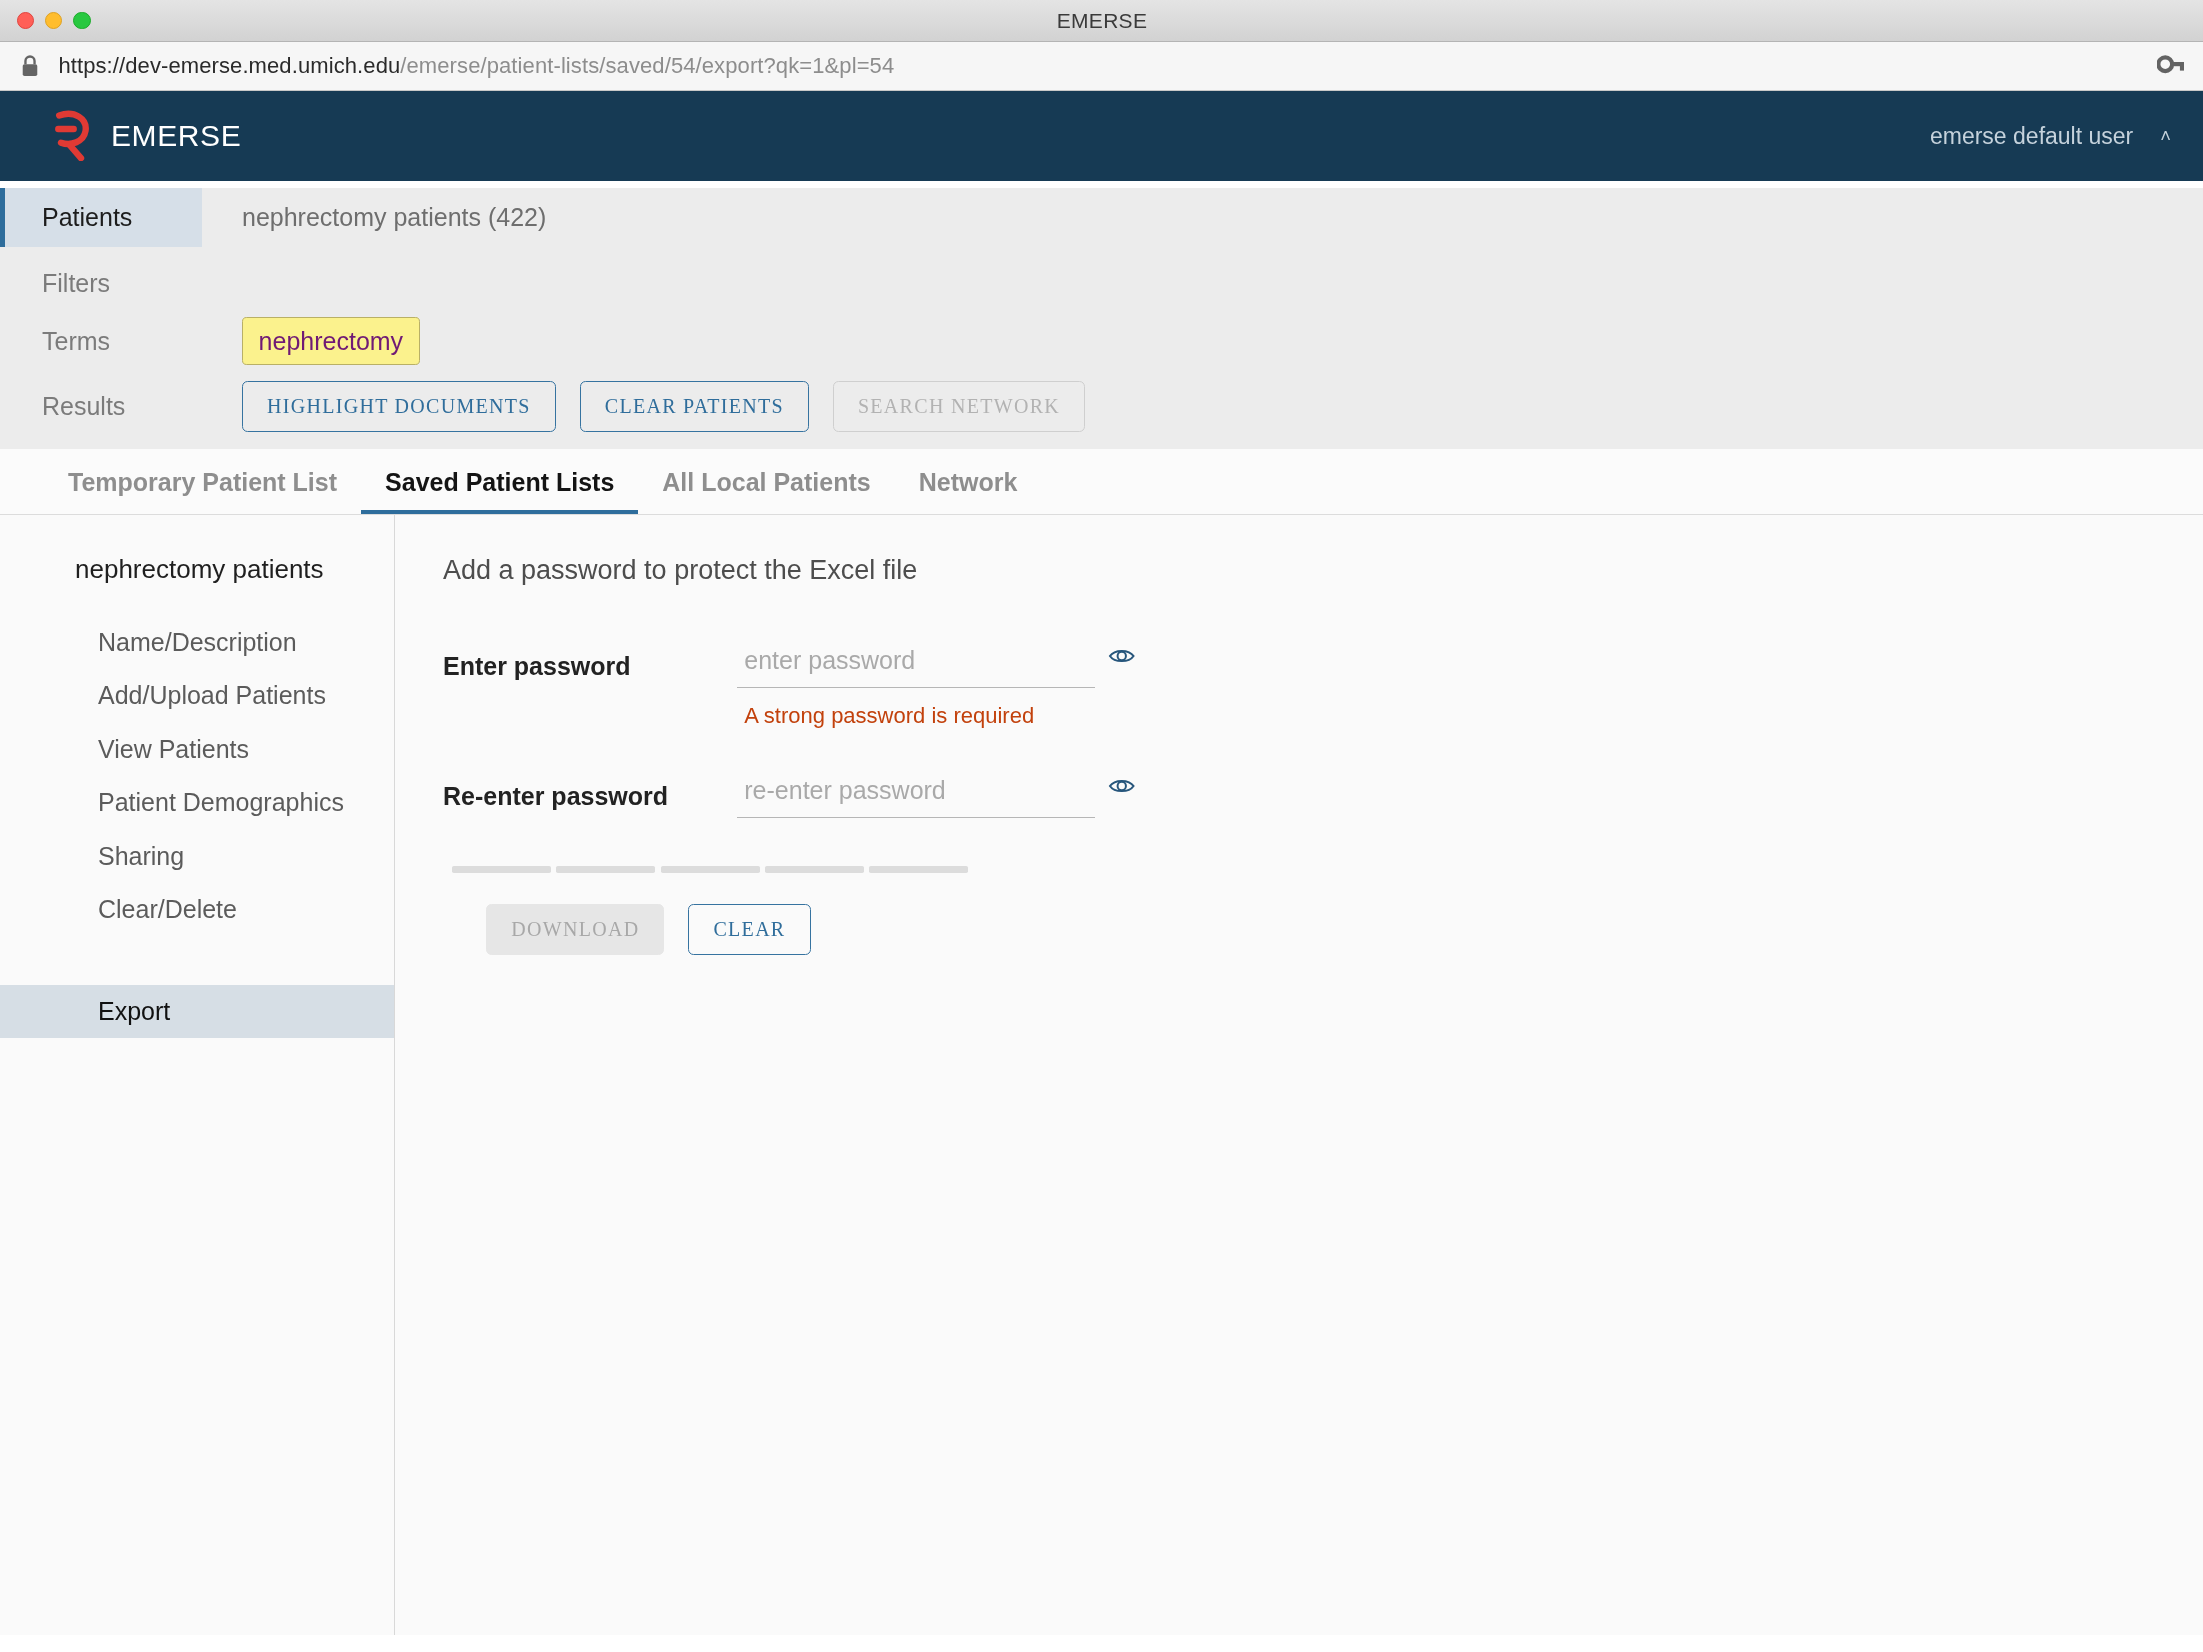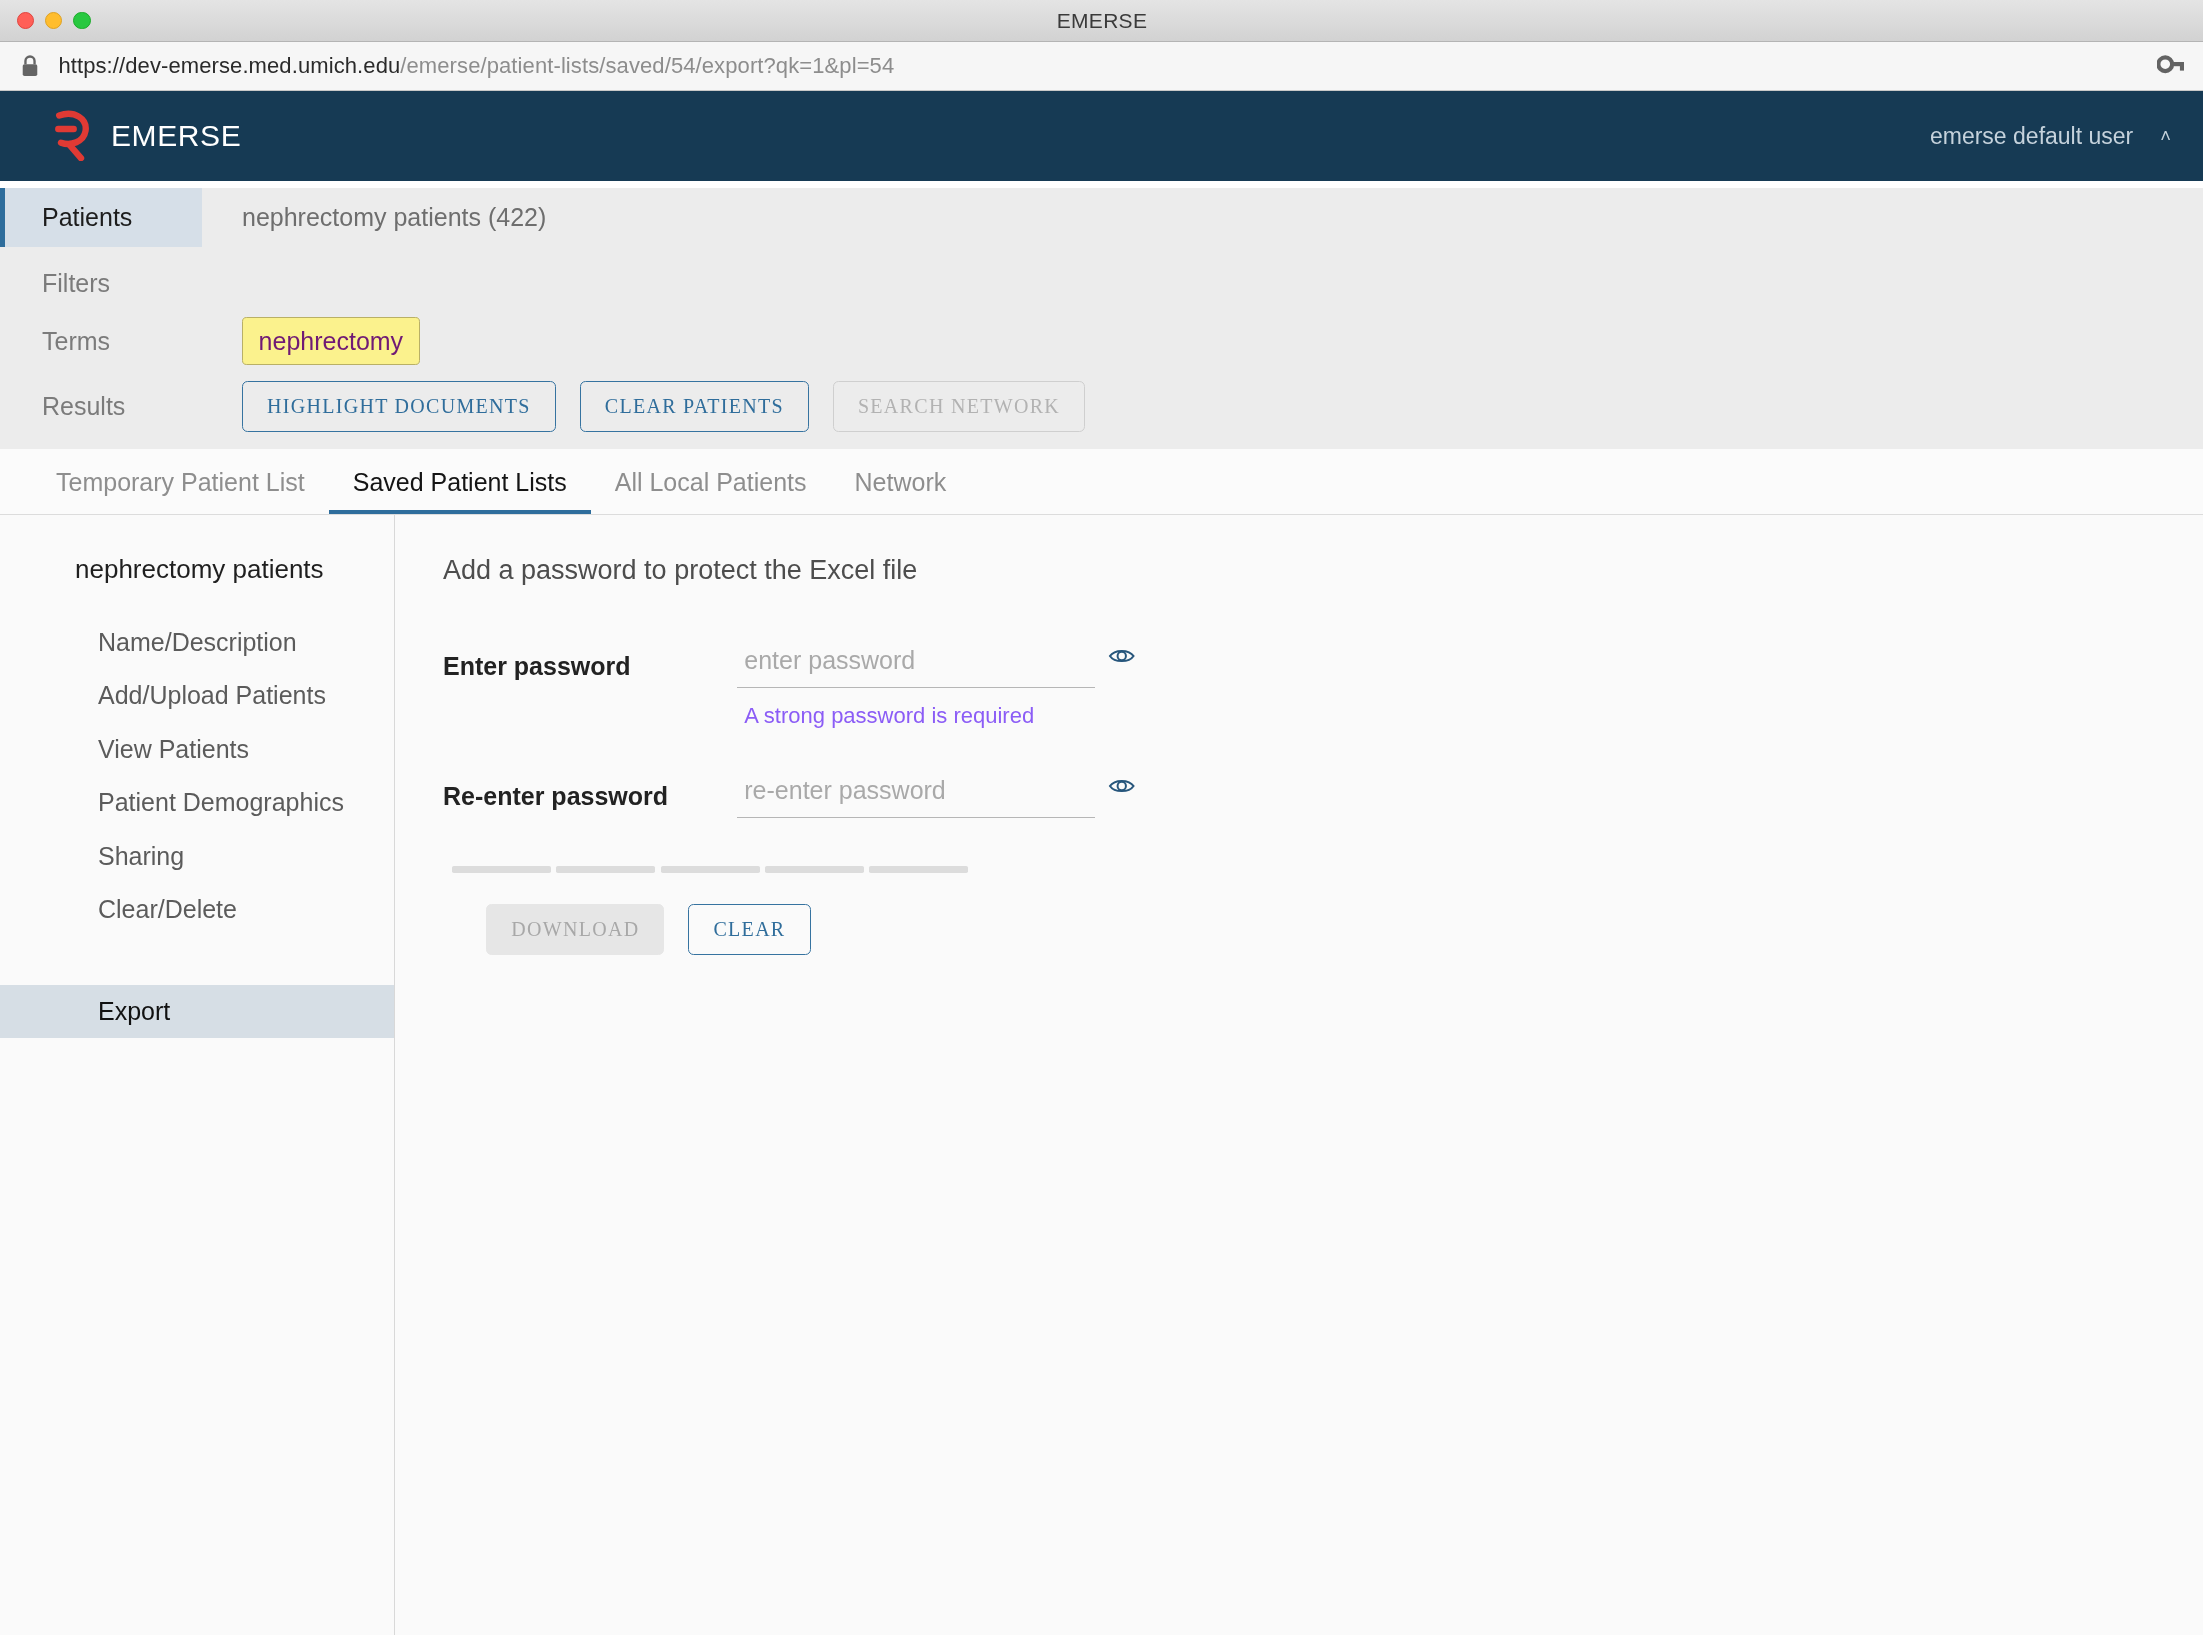--- a/index.html
+++ b/index.html
@@ -79,21 +79,21 @@
     border-radius: 5.5px; background: transparent; font-size: 20px;
     letter-spacing: 1.3px; padding: 13px 24px; cursor: pointer;
     font-family: Liberation Serif, serif;
   }
   .btn.outline { border: 1.8px solid #3673a0; color: #2f6d9b; }
   .btn.disabled { border: 1.8px solid #cfcfcf; color: #b2b2b2; cursor: default; }
 
   
   .tabbar {
     height: 66px; background: #fbfbfb; border-bottom: 0.9px solid #dcdcdc;
-    display: flex; align-items: flex-end; padding-left: 32px; gap: 0;
+    display: flex; align-items: flex-end; padding-left: 44px; gap: 0; font-weight: bold;
   }
   .tab {
     font-size: 25px; color: #8e8e8e; padding: 0 24px 14.7px 24px;
     cursor: pointer; border-bottom: 4.6px solid transparent; line-height: 1;
   }
   .tab.selected { color: #141414; border-bottom-color: #2e6d9c; }
 
   
   .content { display: flex; height: 1120px; background: #fafafa; }
   .side-nav {
@@ -123,21 +123,21 @@
     width: 358px; border: none; border-bottom: 1.8px solid #b6b6b6;
     background: transparent; font-size: 25px; color: #2a2a2a;
     padding: 7.3px 44px 12px 7.3px; outline: none;
     font-family: "Liberation Sans", sans-serif;
   }
   .field-input::placeholder { color: #a9a9a9; }
   .eye-btn {
     position: absolute; right: -44px; top: 3.7px; border: none;
     background: transparent; cursor: pointer; padding: 3.7px;
   }
-  .field-hint { font-size: 22px; color: #8b5cf6; margin: 14.7px 0 0 7.3px; }
+  .field-hint { font-size: 22px; color: #c2410c; margin: 14.7px 0 0 7.3px; }
 
   .strength-bar {
     display: flex; gap: 5.5px; width: 516px; margin: 48px 0 31px 9.2px;
   }
   .strength-seg { flex: 1; height: 6.4px; background: #dcdcdc; border-radius: 1.8px; }
 
   .action-row { display: flex; gap: 24px; margin-left: 7.3px; padding-left: 36px; }
   .btn.filled-disabled {
     background: #e6e6e6; border: 1.8px solid #e6e6e6; color: #a8a8a8;
     cursor: default;

